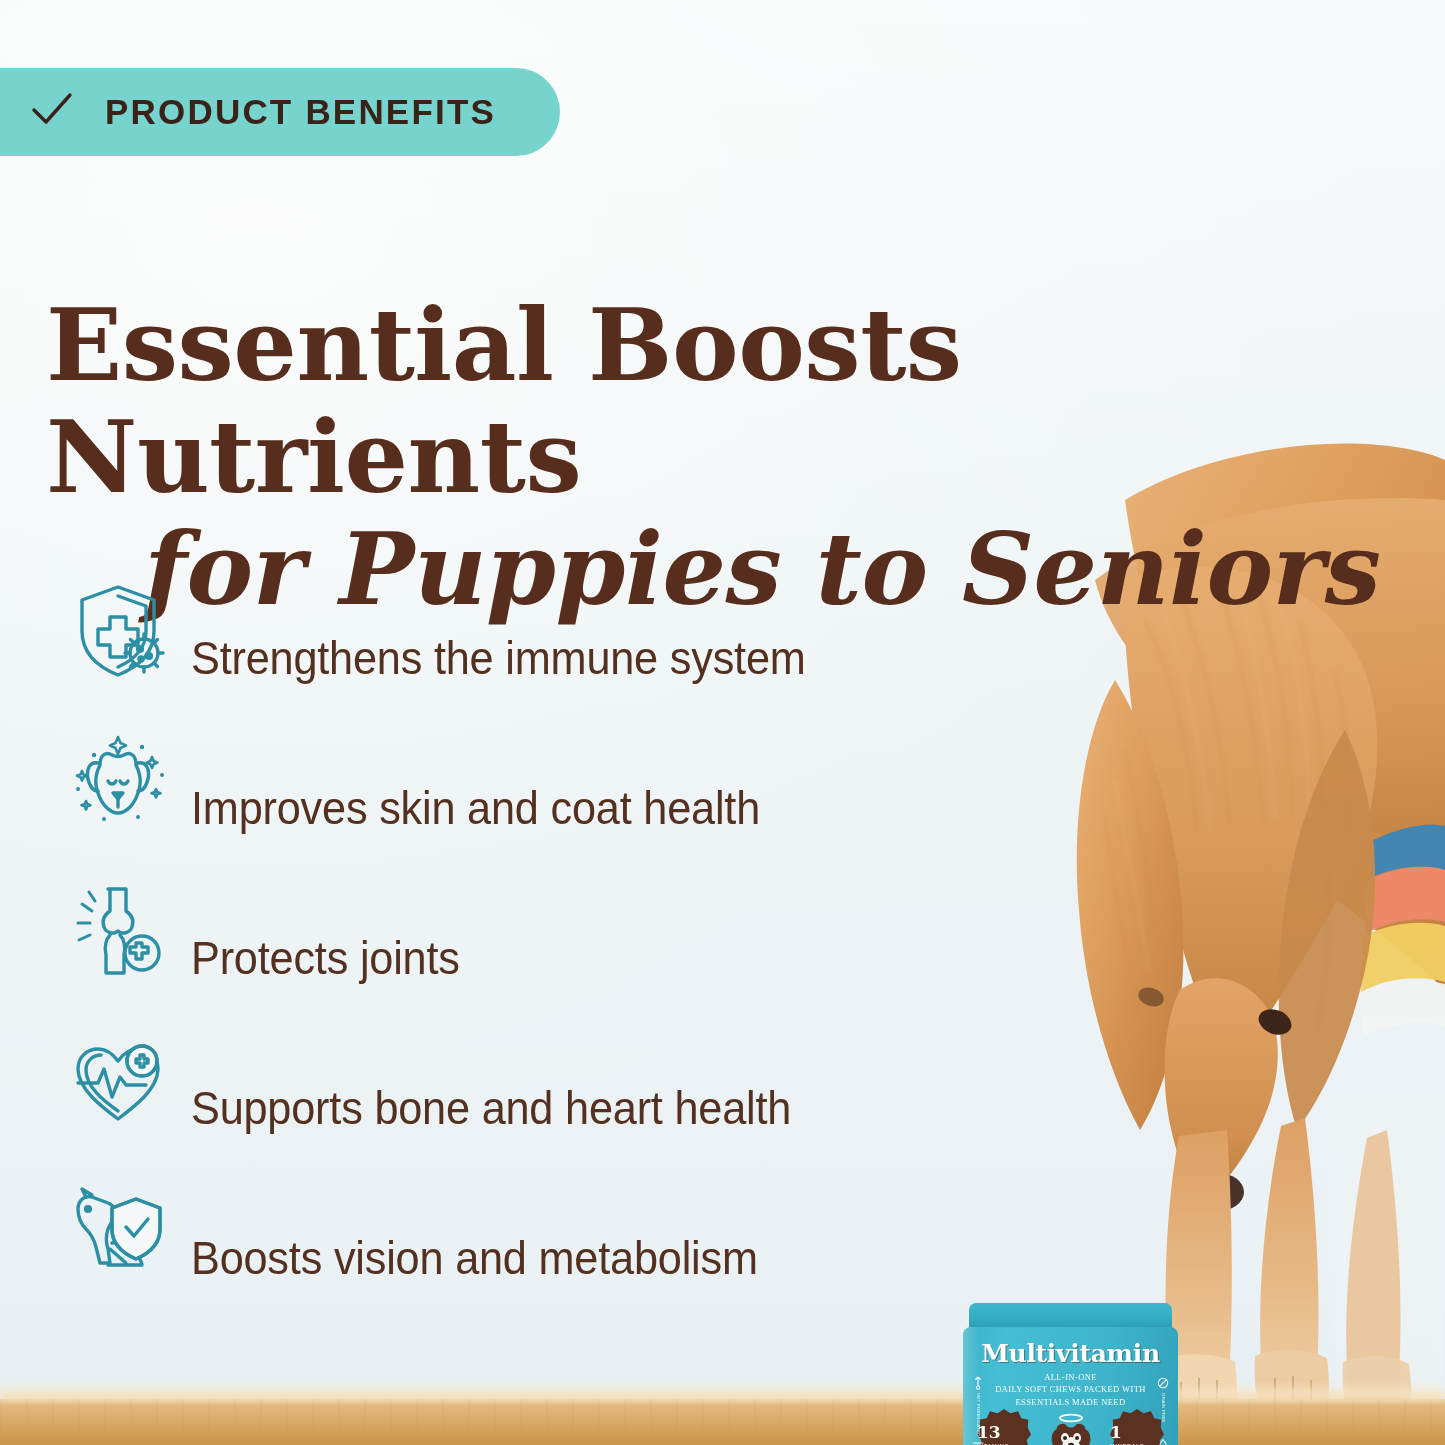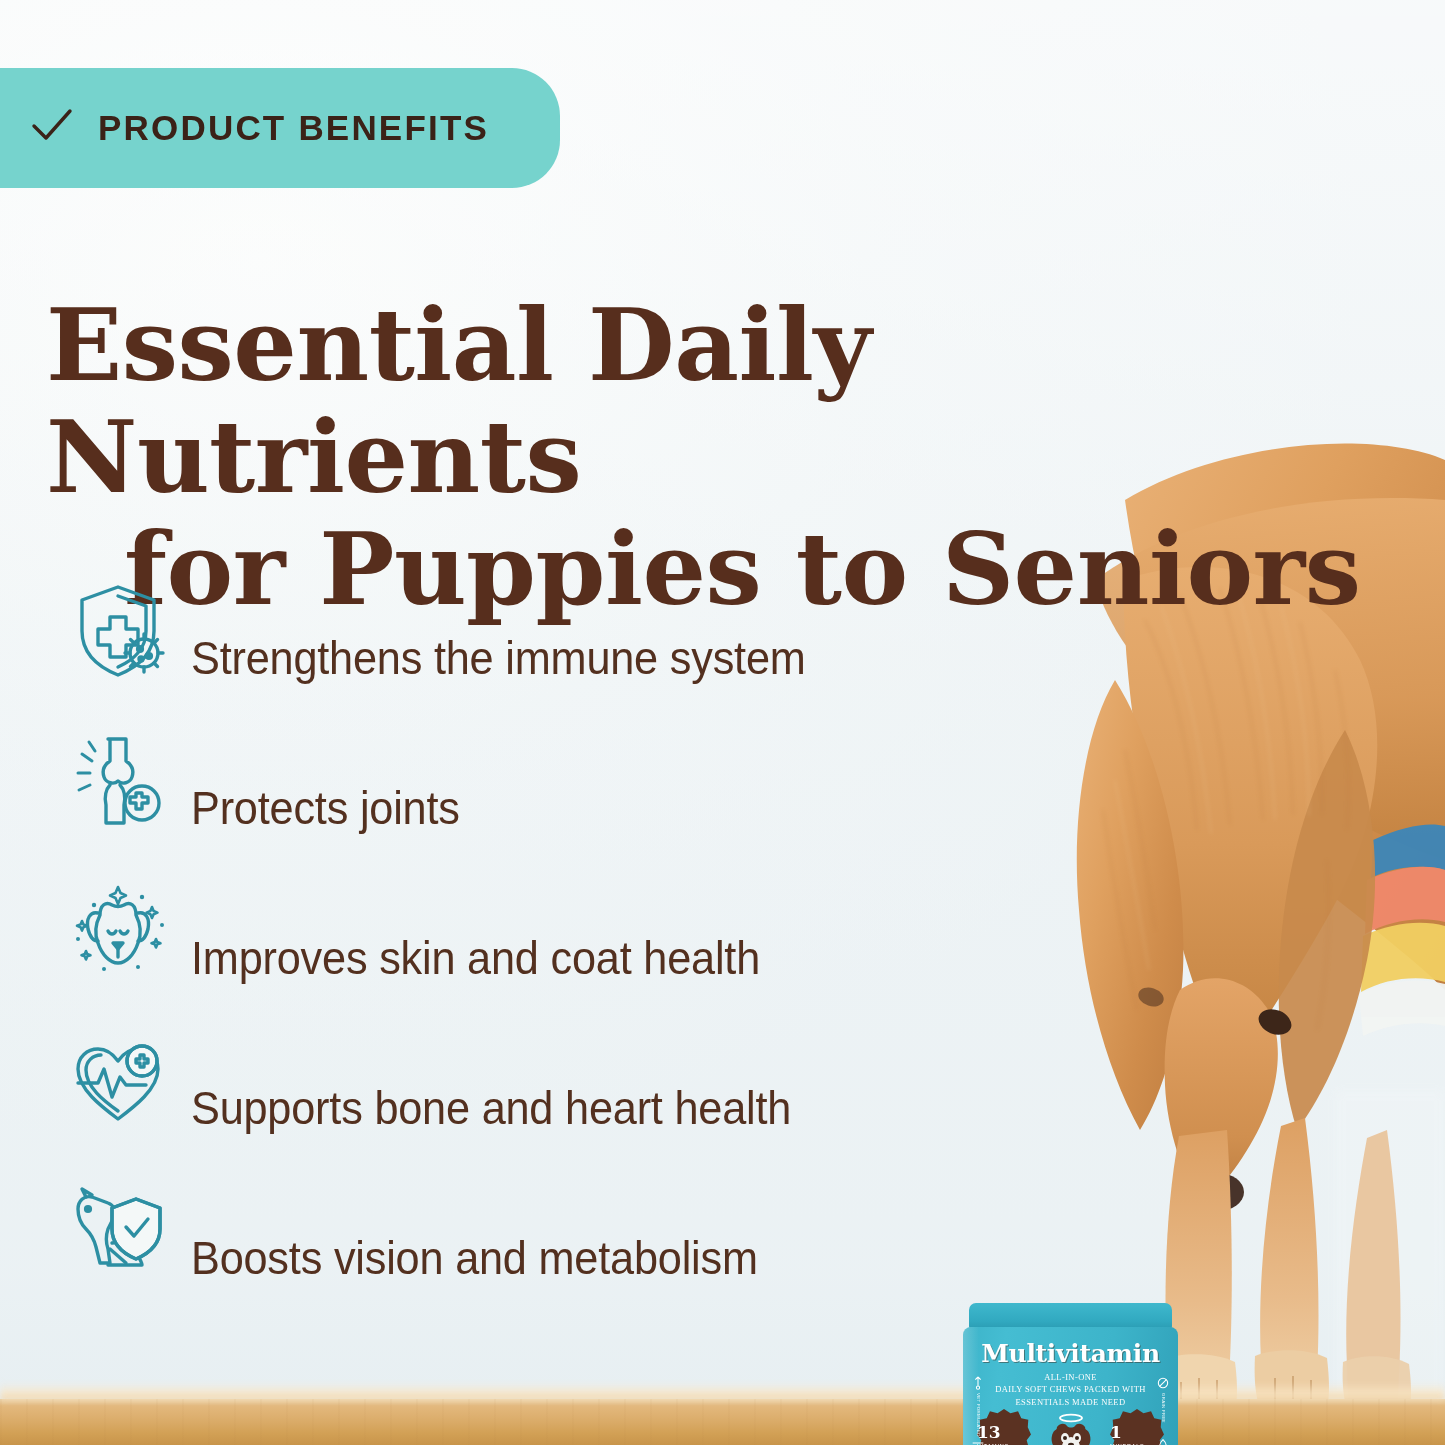--- a/index.html
+++ b/index.html
@@ -32,41 +32,41 @@
   }
   .floor-grain{
     position:absolute;inset:0;
     background:repeating-linear-gradient(90deg, rgba(180,130,70,.10) 0px, rgba(180,130,70,.10) 2px, rgba(255,255,255,0) 2px, rgba(255,255,255,0) 26px);
     opacity:.55;
   }
 
   
   .badge{
     position:absolute;left:0;top:68px;
-    height:120px;width:560px;
+    height:88px;width:560px;
     border-radius:0 48px 48px 0;
     background:#76d3cd;
-    display:flex;align-items:center;gap:24px;
+    display:flex;align-items:center;gap:31px;
     padding-left:30px;box-sizing:border-box;
   }
   .badge-label{
     font-size:35px;font-weight:700;letter-spacing:2.2px;color:#3b2218;
     font-family:"Liberation Sans", sans-serif;
   }
 
   
   .headline{
     position:absolute;left:46px;top:222px;width:1370px;
     color:#572e1d;
     font-family:"DejaVu Serif","Liberation Serif",serif;
     font-weight:700;
     font-size:100px;line-height:1.12;
     letter-spacing:-0.5px;
   }
-  .headline .l2{display:block;margin-left:78px;}
+  .headline .l2{display:block;margin-left:98px;font-style:italic;}
 
   
   .benefits{position:absolute;left:64px;top:535px;width:1000px;}
   .benefit{
     display:flex;align-items:flex-end;gap:19px;
     height:150px;
   }
   .benefit .ico{width:108px;height:108px;flex:0 0 108px;display:block;}
   .benefit .btext{
     font-size:46px;color:#53301f;font-weight:400;
@@ -267,60 +267,41 @@
   <div class="badge">
     <span style="display:inline-block;">
       <svg width="44" height="40" viewBox="0 0 44 40" fill="none" xmlns="http://www.w3.org/2000/svg">
         <path d="M4 20 L16 32 L40 5" stroke="#3b2218" stroke-width="3.4" stroke-linecap="round" stroke-linejoin="round"></path>
       </svg>
     </span>
     <span class="badge-label">PRODUCT BENEFITS</span>
   </div>
 
   <h1 class="headline">
-    <span class="l1">Essential Daily Nutrients</span>
+    <span class="l1">Essential Boosts Nutrients</span>
     <span class="l2">for Puppies to Seniors</span>
   </h1>
 
   <div class="benefits">
 
     <div class="benefit">
       <span class="ico">
         <svg viewBox="0 0 108 108" fill="none" xmlns="http://www.w3.org/2000/svg" stroke="#2d8fa3" stroke-width="3.4" stroke-linecap="round" stroke-linejoin="round">
           <path d="M54 10 L90 23 V54 C90 76 74 90 54 98 C34 90 18 76 18 54 V23 Z"></path>
           <path d="M54 19 L82 29 V54 C82 71 70 83 54 90"></path>
           <path d="M46 40 H62 V52 H74 V68 H62 V80 H46 V68 H34 V52 H46 Z"></path>
           <circle cx="80" cy="76" r="14"></circle>
           <circle cx="76" cy="72" r="2.4" fill="#2d8fa3"></circle>
           <circle cx="85" cy="79" r="2.4" fill="#2d8fa3"></circle>
           <circle cx="77" cy="82" r="2" fill="#2d8fa3"></circle>
           <path d="M80 62 V57 M80 90 V95 M66 76 H61 M94 76 H99
                    M70 66 L66.5 62.5 M90 86 L93.5 89.5 M90 66 L93.5 62.5 M70 86 L66.5 89.5"></path>
         </svg>
       </span>
       <span class="btext">Strengthens the immune system</span>
-    </div>
-
-    <div class="benefit">
-      <span class="ico">
-        <svg viewBox="0 0 108 108" fill="none" xmlns="http://www.w3.org/2000/svg" stroke="#2d8fa3" stroke-width="3.4" stroke-linecap="round" stroke-linejoin="round">
-          <path d="M44 12 H62 V34 C68 38 70 44 68 50 C66 56 58 58 54 54
-                   C50 58 42 56 40 50 C38 44 40 38 46 34 V12 Z"></path>
-          <path d="M46 58 C42 62 40 70 42 78 V96 H60 V78 C62 70 60 62 56 58"></path>
-          <circle cx="78" cy="76" r="17"></circle>
-          <path d="M72 70 H78 V66 H84 V70 H90 V76 H84 V82 H78 V76 H72 Z" transform="translate(-6,0)"></path>
-          <g stroke-width="3">
-            <path d="M26 46 H14"></path>
-              <path d="M28 34 L18 27"></path>
-              <path d="M26 58 L15 63"></path>
-            <path d="M31 24 L25 15"></path>
-          </g>
-        </svg>
-      </span>
-      <span class="btext">Protects joints</span>
     </div>
 
     <div class="benefit">
       <span class="ico">
         <svg viewBox="0 0 108 108" fill="none" xmlns="http://www.w3.org/2000/svg" stroke="#2d8fa3" stroke-width="3.4" stroke-linecap="round" stroke-linejoin="round">
           <path d="M36 38 C36 28 42 24 48 28 C52 30 56 30 60 28 C66 24 72 28 72 38
                    C76 46 78 56 74 66 C70 78 62 86 54 86 C46 86 38 78 34 66 C30 56 32 46 36 38 Z"></path>
           <path d="M34 36 C26 34 22 42 24 52 C26 60 30 64 34 64"></path>
           <path d="M74 36 C82 34 86 42 84 52 C82 60 78 64 74 64"></path>
           <path d="M44 54 C46 58 50 58 52 54"></path>
@@ -343,20 +324,39 @@
               <circle cx="74" cy="90" r="2"></circle>
           </g>
         </svg>
       </span>
       <span class="btext">Improves skin and coat health</span>
     </div>
 
     <div class="benefit">
       <span class="ico">
         <svg viewBox="0 0 108 108" fill="none" xmlns="http://www.w3.org/2000/svg" stroke="#2d8fa3" stroke-width="3.4" stroke-linecap="round" stroke-linejoin="round">
+          <path d="M44 12 H62 V34 C68 38 70 44 68 50 C66 56 58 58 54 54
+                   C50 58 42 56 40 50 C38 44 40 38 46 34 V12 Z"></path>
+          <path d="M46 58 C42 62 40 70 42 78 V96 H60 V78 C62 70 60 62 56 58"></path>
+          <circle cx="78" cy="76" r="17"></circle>
+          <path d="M72 70 H78 V66 H84 V70 H90 V76 H84 V82 H78 V76 H72 Z" transform="translate(-6,0)"></path>
+          <g stroke-width="3">
+            <path d="M26 46 H14"></path>
+              <path d="M28 34 L18 27"></path>
+              <path d="M26 58 L15 63"></path>
+            <path d="M31 24 L25 15"></path>
+          </g>
+        </svg>
+      </span>
+      <span class="btext">Protects joints</span>
+    </div>
+
+    <div class="benefit">
+      <span class="ico">
+        <svg viewBox="0 0 108 108" fill="none" xmlns="http://www.w3.org/2000/svg" stroke="#2d8fa3" stroke-width="3.4" stroke-linecap="round" stroke-linejoin="round">
           <path d="M54 92 C38 80 14 62 14 42 C14 30 23 22 34 22 C42 22 49 27 54 34
                    C59 27 66 22 74 22 C85 22 94 30 94 42 C94 62 70 80 54 92 Z"></path>
           <path d="M54 84 C40 74 22 60 22 43 C22 34 29 28 37 28"></path>
           <path d="M14 56 H34 L40 42 L48 70 L56 50 L62 58 H82"></path>
           <circle cx="78" cy="34" r="15" fill="#f4f8f8"></circle>
           <circle cx="78" cy="34" r="15"></circle>
           <path d="M74 30 H78 V26 H82 V30 H86 V34 H82 V38 H78 V34 H74 Z" transform="translate(-2,2)"></path>
         </svg>
       </span>
       <span class="btext">Supports bone and heart health</span>

